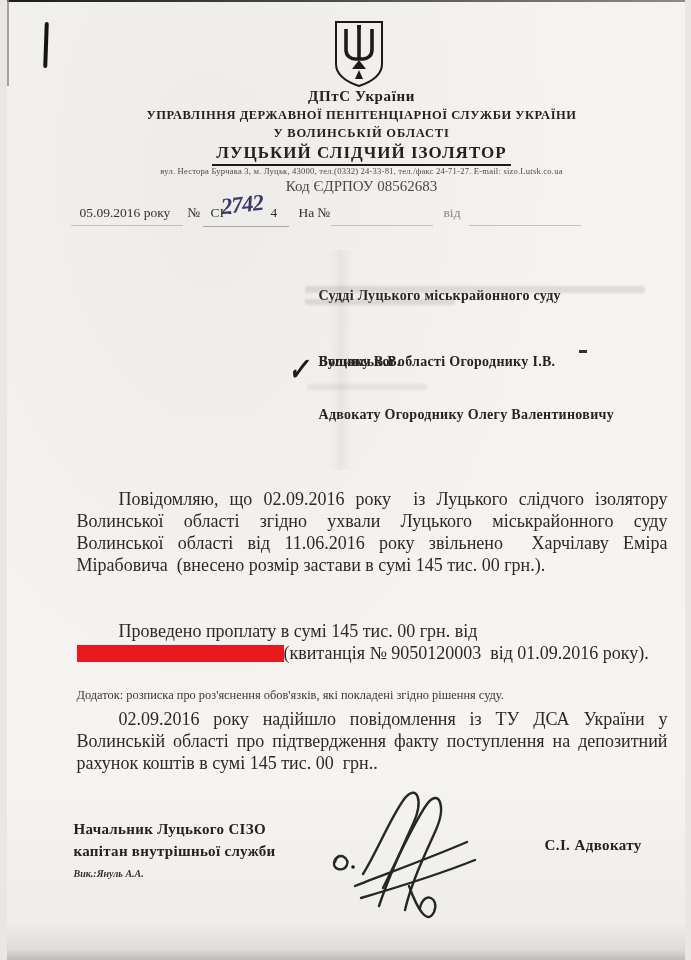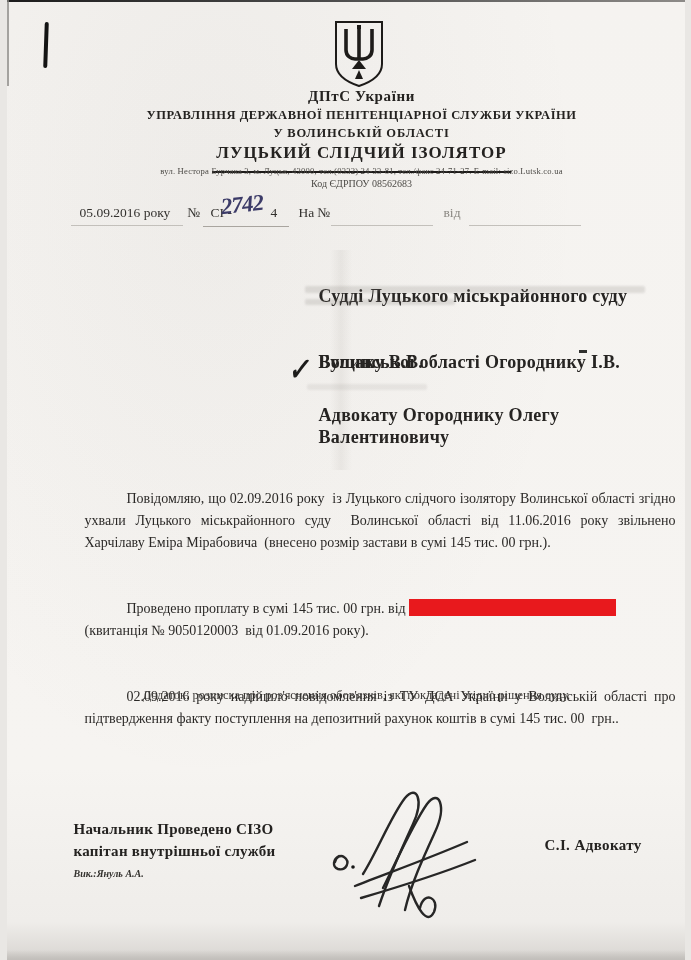--- a/index.html
+++ b/index.html
@@ -25,59 +25,59 @@
     border-radius:2px;transform:rotate(2deg);}
   .smudge{left:323px;top:250px;width:22px;height:220px;
     background:linear-gradient(to right,rgba(0,0,0,0),rgba(140,133,126,0.10),rgba(0,0,0,0));}
   
   .crest{left:326px;top:20px;}
   .lh{left:45px;width:620px;text-align:center;font-weight:bold;color:#242220;}
   .lh1{top:88px;font-size:15px;letter-spacing:.6px;}
   .lh2{top:108px;font-size:12.5px;letter-spacing:.5px;}
   .lh3{top:126px;font-size:12.5px;letter-spacing:.8px;}
   .lh4{top:143px;font-size:17px;letter-spacing:1px;}
-  .lh4 span{display:inline-block;border-bottom:2px solid #1c1a18;padding:0 4px 8px;}
+  .lh4 span{display:inline-block;border-bottom:2px solid #1c1a18;padding:0 4px 1px;}
   .addr{top:166px;font-size:8.6px;font-weight:normal;color:#4b4945;letter-spacing:.2px;}
-  .edrp{top:178px;font-size:10px;font-weight:normal;color:#4b4945;}
+  .edrp{top:178px;font-size:15px;font-weight:normal;color:#4b4945;}
   
   .ref{font-size:13.5px;color:#33312e;}
   .ref-date{left:73px;top:205px;}
   .ref-no{left:181px;top:205px;}
   .ref-prefix{left:204px;top:205px;}
   .ref-hand{left:214px;top:192px;font-size:23px;font-style:italic;font-weight:bold;
     color:#3c3b68;transform:rotate(-6deg);letter-spacing:-1px;}
   .ref-suffix{left:264px;top:205px;}
   .ref-na{left:292px;top:205px;}
   .ref-vid{left:437px;top:205px;color:#8a8782;}
   .rule{height:1px;background:#c3c0bb;}
   .rule1{left:64px;top:225px;width:112px;}
   .rule2{left:196px;top:226px;width:86px;background:#a9a59f;}
   .rule3{left:324px;top:225px;width:102px;}
   .rule4{left:462px;top:225px;width:112px;}
   
-  .addressee{left:312px;width:350px;font-weight:bold;font-size:18px;
+  .addressee{left:312px;width:350px;font-weight:bold;font-size:14px;
     line-height:22px;color:#262422;letter-spacing:.3px;white-space:pre-wrap;}
   .blk1{top:241px;}
   .blk2{top:307px;}
   .blk3{top:360px;}
   .check{left:283px;top:355px;font-size:25px;color:#1d1c1b;
     transform:skewX(-10deg) scaleY(1.25);font-weight:bold;}
   .ghost{background:rgba(130,125,118,0.20);filter:blur(1px);border-radius:2px;}
   .g1{left:298px;top:286px;width:340px;height:7px;}
   .g2{left:298px;top:299px;width:150px;height:6px;}
   .g3{left:300px;top:384px;width:120px;height:6px;opacity:.6;}
   .dash{left:572px;top:350px;width:8px;height:2.5px;background:#30302e;}
   
-  .body{left:78px;top:444px;width:591px;font-size:14px;line-height:22px;
+  .body{left:70px;top:444px;width:591px;font-size:18px;line-height:22px;
     color:#2b2927;white-space:pre-wrap;}
   .body p{margin:0;text-indent:42px;text-align:justify;}
   .body p.noj{text-align:left;}
   .redbar{display:inline-block;width:207px;height:17px;vertical-align:-3px;
     background:#e8191d;}
-  .attach{left:70px;top:688px;width:560px;font-size:12.4px;color:#3a3835;text-align:center;}
+  .attach{left:70px;top:688px;width:560px;font-size:12.4px;color:#3a3835;}
   
   .sig-pos{left:67px;top:818px;font-weight:bold;font-size:15px;line-height:22px;
     color:#242220;letter-spacing:.3px;}
   .sig-name{left:538px;top:837px;font-weight:bold;font-size:15px;color:#242220;
     letter-spacing:.4px;}
   .executor{left:67px;top:868px;font-weight:bold;font-style:italic;font-size:10px;
     color:#34322f;}
   .signature{left:318px;top:790px;}
 </style>
 </head>
@@ -141,21 +141,21 @@
 
   <div class="abs body">
     <p>Повідомляю, що 02.09.2016 року  із Луцького слідчого ізолятору Волинської області згідно ухвали Луцького міськрайонного суду  Волинської області від 11.06.2016 року звільнено  Харчілаву Еміра Мірабовича  (внесено розмір застави в сумі 145 тис. 00 грн.).</p>
     <p class="noj"><span>Проведено проплату в сумі 145 тис. 00 грн. від </span><span class="redbar" style="background: rgb(232, 25, 29);"></span><span>(квитанція № 9050120003  від 01.09.2016 року).</span></p>
     <p>02.09.2016 року надійшло повідомлення із ТУ ДСА України у Волинській області про підтвердження факту поступлення на депозитний рахунок коштів в сумі 145 тис. 00  грн..</p>
   </div>
 
   <div class="abs attach">Додаток: розписка про роз'яснення обов'язків, які покладені згідно рішення суду.</div>
 
   <div class="abs sig-pos">
-    <div>Начальник Проведено СІЗО</div>
+    <div>Начальник Луцького СІЗО</div>
     <div>капітан внутрішньої служби</div>
   </div>
   <div class="abs signature">
     <svg width="160" height="140" viewBox="0 0 160 140">
       <g fill="none" stroke="#161616" stroke-width="2.4" stroke-linecap="round" opacity="0.92">
         <path d="M14,66 c-6,3 -7,11 -1,13 c8,2 13,-7 6,-12 c-4,-3 -8,1 -9,5"></path>
         <path d="M38,84 C52,62 66,26 80,8 C92,-6 99,10 88,34 C76,60 62,92 54,116"></path>
         <path d="M58,98 C72,70 88,34 102,14 C114,-2 122,16 110,42 C99,66 86,94 80,120"></path>
         <path d="M30,96 C60,84 100,70 142,52"></path>
         <path d="M36,108 C70,98 110,86 150,70"></path>

